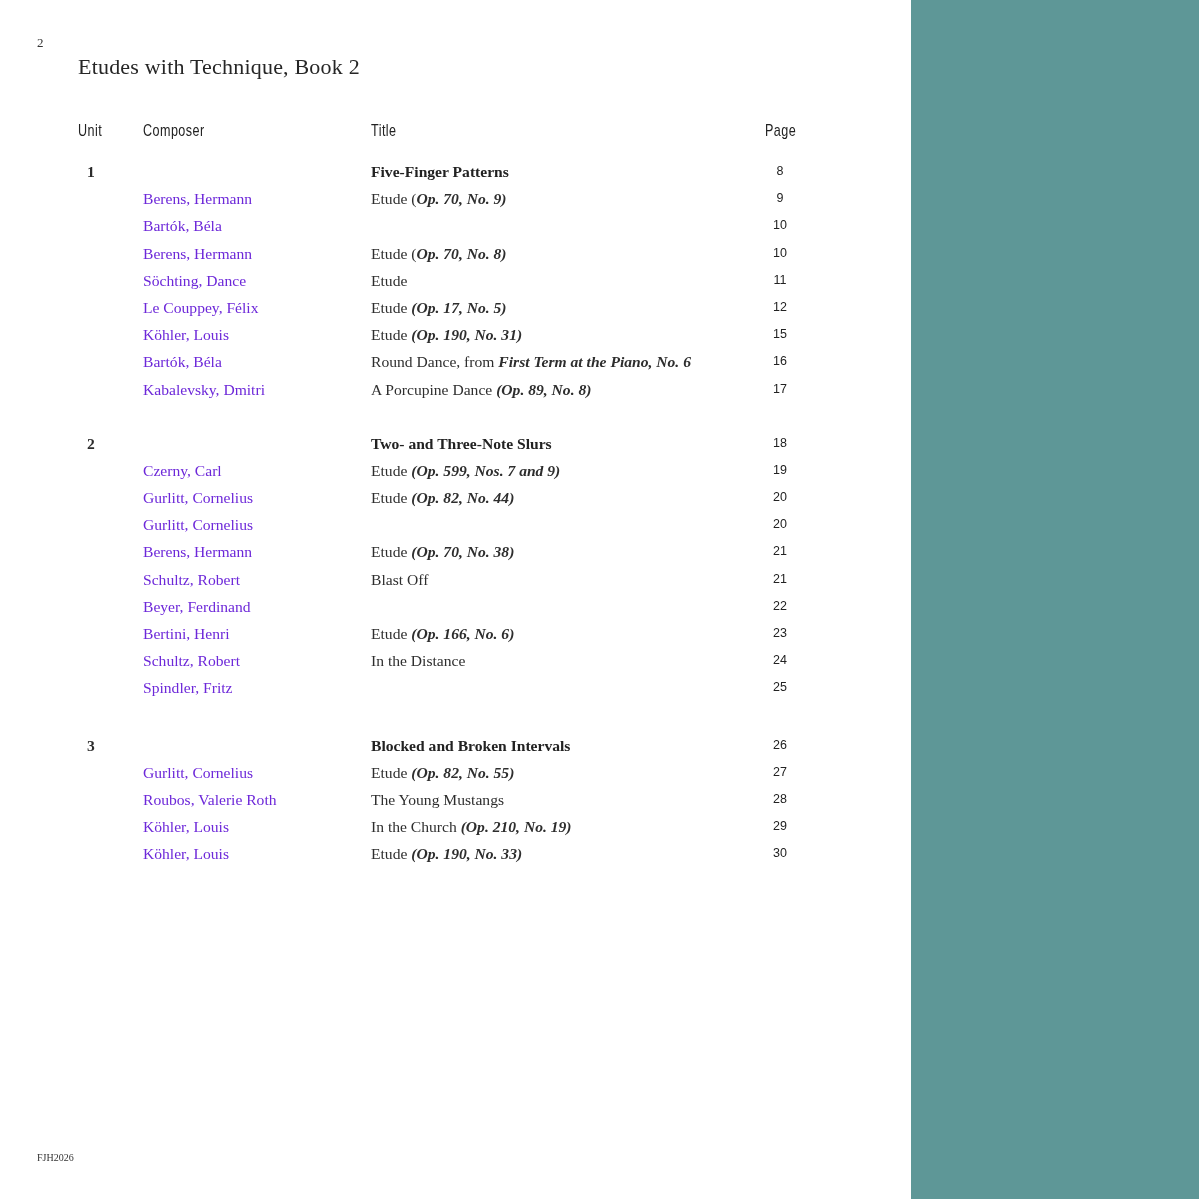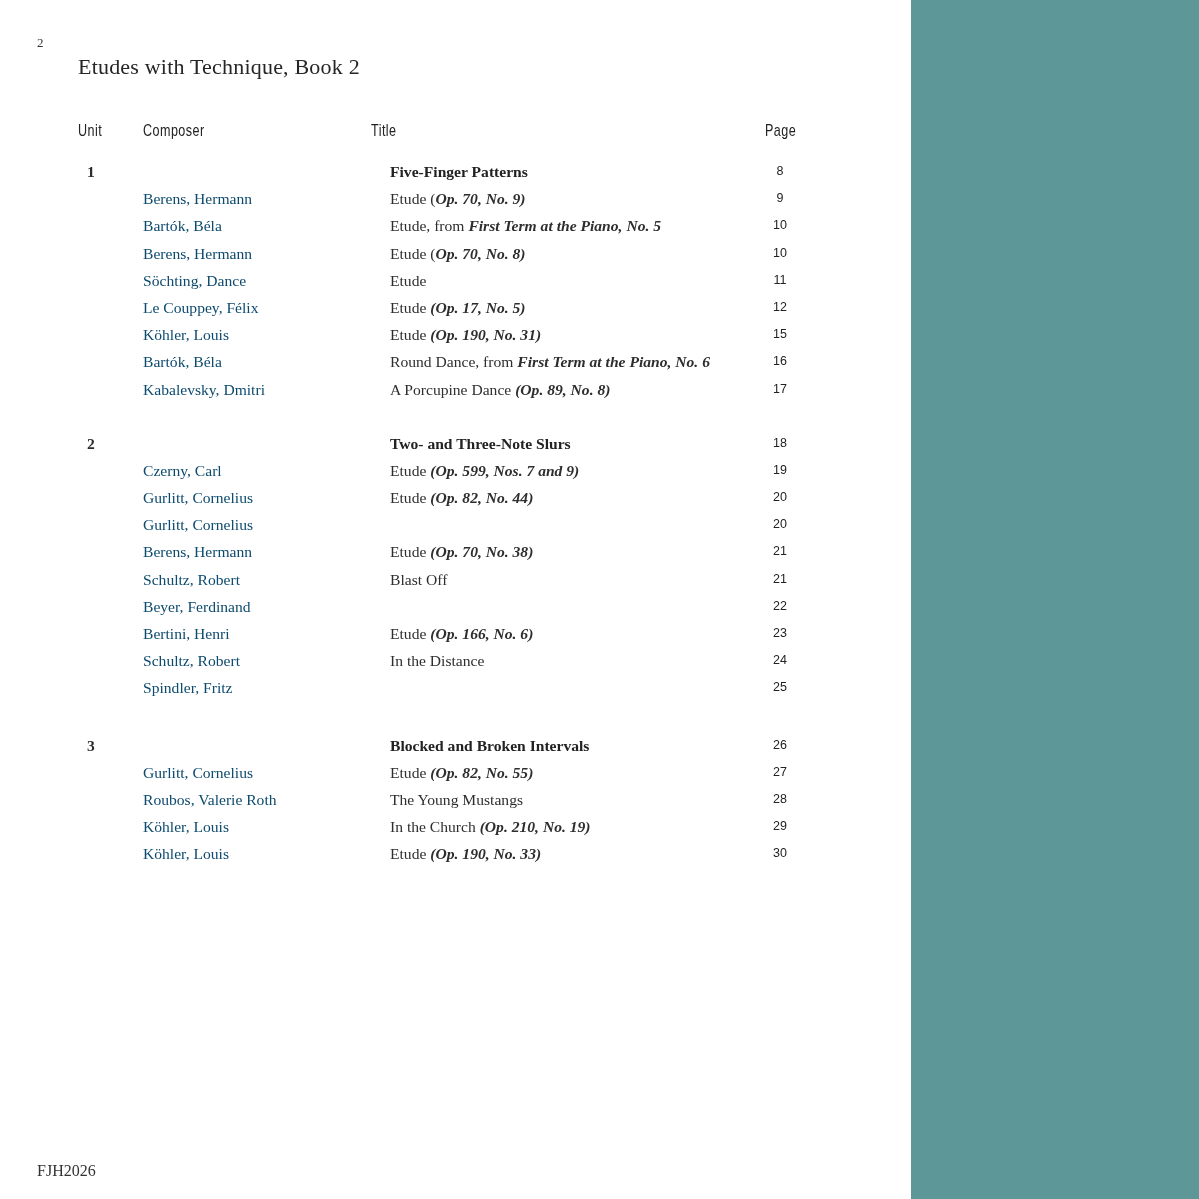--- a/index.html
+++ b/index.html
@@ -24,30 +24,30 @@
     font-size: 17px; color: #222; display: inline-block;
     transform: scaleX(0.74); transform-origin: left center; letter-spacing: 0.6px;
   }
   .toc { position: absolute; left: 0; top: 158px; width: 900px; }
   .unit { position: relative; }
   .unit + .unit { margin-top: 27px; }
   .unit.u3 { margin-top: 30px; }
   .row { position: relative; height: 27.2px; line-height: 27.2px; font-size: 15.6px; }
   .row > span { position: absolute; top: 0; white-space: nowrap; }
   .c-unit { left: 87px; font-weight: bold; }
-  .c-comp { left: 143px; color: #0c4a6e; }
-  .c-title { left: 390px; color: #2e2e2e; }
+  .c-comp { left: 143px; color: #6d28d9; }
+  .c-title { left: 371px; color: #2e2e2e; }
   .c-title.topic { font-weight: bold; color: #222; }
   .c-title i { font-style: italic; font-weight: bold; }
   .c-page {
     left: 760px; width: 40px; text-align: center;
     font-family: "Liberation Sans", "DejaVu Sans", sans-serif; font-size: 12.5px; color: #222;
   }
   .footer-code {
-    position: absolute; left: 37px; top: 1152px; font-size: 16px; color: #333; margin-top: 10px;
+    position: absolute; left: 37px; top: 1152px; font-size: 10px; color: #333;
   }
 </style>
 </head>
 <body>
 
 <div class="panel">
   
 </div>
 
 <div class="page-num">2</div>
@@ -65,21 +65,20 @@
         <span class="c-title topic">Five-Finger Patterns</span>
         <span class="c-page">8</span>
       </div>
       <div class="row">
         <span class="c-comp">Berens, Hermann</span>
         <span class="c-title"><span>Etude (</span><i>Op. 70, No. 9)</i><span></span></span>
         <span class="c-page">9</span>
       </div>
       <div class="row">
         <span class="c-comp">Bartók, Béla</span>
-        <span class="c-title"><span>Etude, from </span><i>First Term at the Piano, No. 5</i><span></span></span>
         <span class="c-page">10</span>
       </div>
       <div class="row">
         <span class="c-comp">Berens, Hermann</span>
         <span class="c-title"><span>Etude (</span><i>Op. 70, No. 8)</i><span></span></span>
         <span class="c-page">10</span>
       </div>
       <div class="row">
         <span class="c-comp">Söchting, Dance</span>
         <span class="c-title"><span>Etude</span><i></i><span></span></span>

